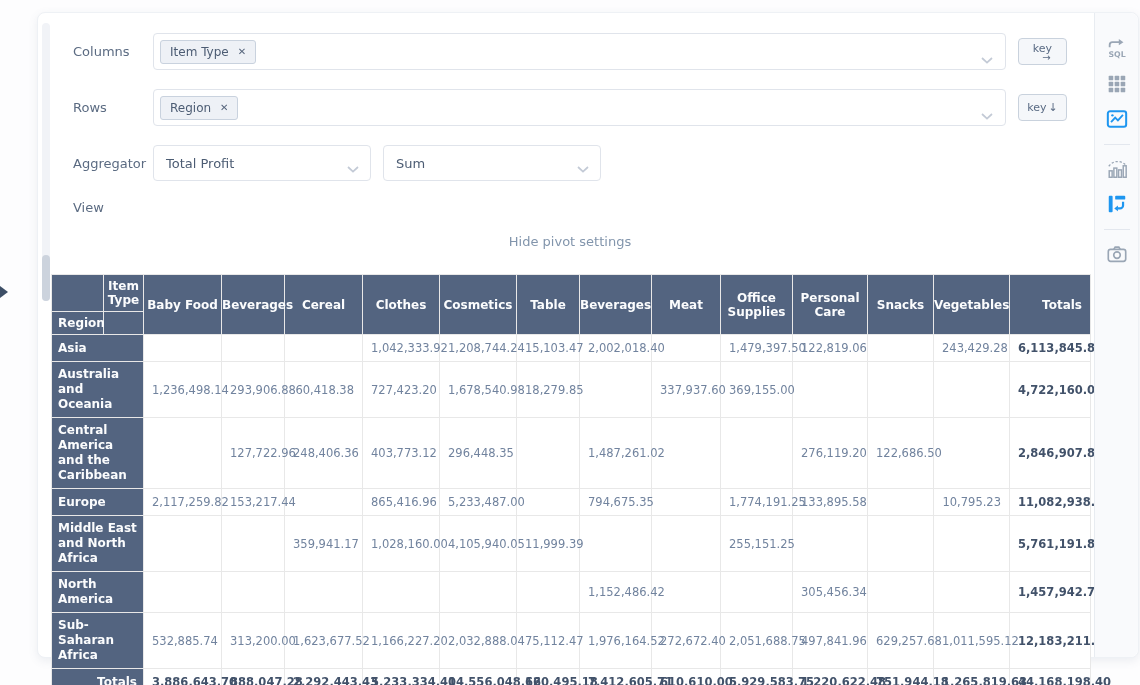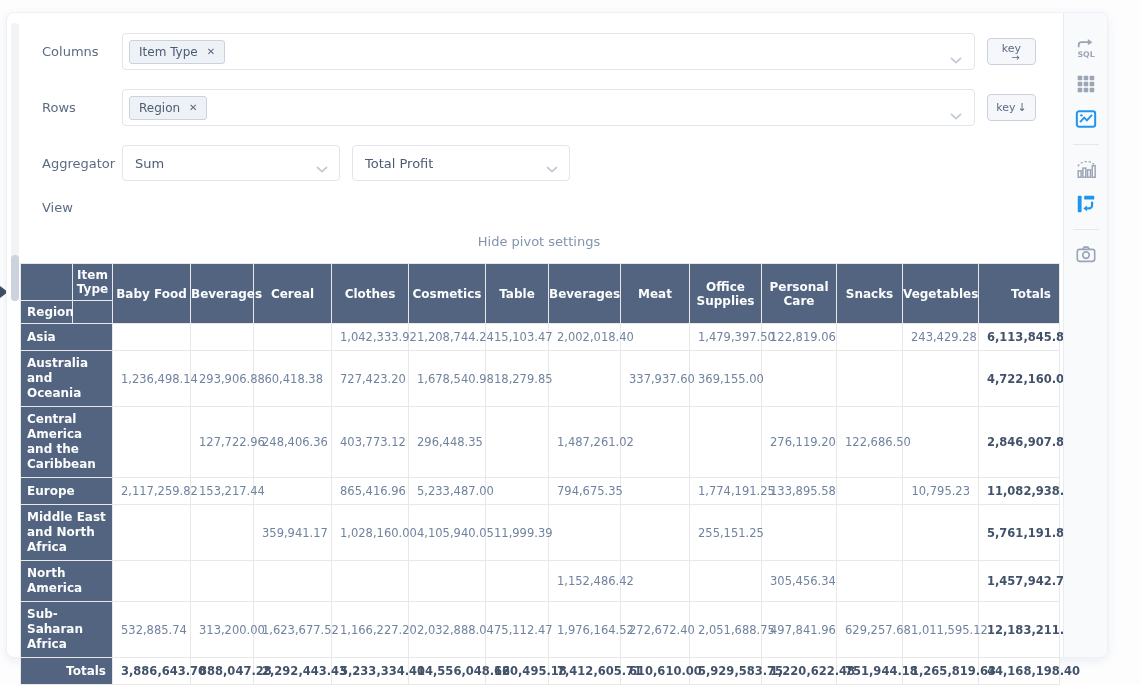--- a/index.html
+++ b/index.html
@@ -1,20 +1,20 @@
 <!DOCTYPE html>
 <html><head>
 <meta charset="utf-8">
 <style>
   * { box-sizing: border-box; margin: 0; padding: 0; }
   html,body { width:1140px; height:685px; background:#ffffff;
     font-family:"DejaVu Sans","Liberation Sans",sans-serif; }
   .page { position:relative; width:1140px; height:685px; background:#fdfdfe; overflow:hidden; }
 
-  .card { position:absolute; left:6px; top:12px; width:1102px; height:646px;
+  .card { position:absolute; left:37px; top:12px; width:1102px; height:646px;
     background:#ffffff; border:1px solid #eef1f5; border-radius:8px;
     box-shadow:0 3px 10px rgba(80,100,130,0.10); display:flex; }
 
   
   .left-scroll { position:absolute; left:4px; top:10px; width:8px; height:278px;
     background:#f1f3f7; border-radius:4px; }
   .left-scroll .thumb { position:absolute; left:0; bottom:0; width:8px; height:46px;
     background:#ccd3dd; border-radius:4px; }
 
   
@@ -40,21 +40,21 @@
   .keybtn.stack { flex-direction:column; line-height:9px; padding-top:2px; }
   .keybtn.stack .arr { font-size:10px; margin-left:8px; }
   .keybtn.inline .arr { font-size:11px; margin-left:2px; }
 
   .smallselect { width:218px; height:36px; border:1px solid #e0e4eb; border-radius:4px;
     background:#fff; display:flex; align-items:center; padding:0 26px 0 12px;
     position:relative; font-size:13px; color:#4c5c73; }
   .smallselect .chev { position:absolute; right:11px; top:15px; }
   .smallselect + .smallselect { margin-left:12px; }
 
-  .hide-link { text-align:center; font-size:13px; color:#8295ac; margin:6px 0 14px 0;
+  .hide-link { text-align:center; font-size:13px; color:#8295ac; margin:6px 0 25px 0;
     cursor:pointer; }
 
   
   .tablewrap { margin-left:-22px; }
   table.pvt { border-collapse:collapse; table-layout:fixed; width:1039px; font-size:11.5px; }
   table.pvt th, table.pvt td { border:1px solid #e8e8e8; }
   table.pvt th { background:#536480; color:#fbfcfd; font-weight:bold; font-size:12px; }
   th.colhdr { text-align:center; padding:6px 0; vertical-align:middle; }
   th.colhdr.right { text-align:right; padding-right:8px; }
   th.axis { text-align:center; padding:4px 2px; font-size:11.5px; }
@@ -121,29 +121,29 @@
         </div>
         <div class="keybtn inline">
           <span>key</span>
           <span class="arr">↓</span>
         </div>
       </div>
 
       <div class="ctl-row">
         <div class="ctl-label">Aggregator</div>
         <div class="smallselect">
-          <span>Sum</span>
+          <span>Total Profit</span>
           <span class="chev">
             <svg width="12" height="7" viewBox="0 0 12 7">
                 <polyline points="1,1 6,5.6 11,1" fill="none" stroke="#c3cad6" stroke-width="1.7"></polyline>
               </svg>
           </span>
         </div>
         <div class="smallselect">
-          <span>Total Profit</span>
+          <span>Sum</span>
           <span class="chev">
             <svg width="12" height="7" viewBox="0 0 12 7">
                 <polyline points="1,1 6,5.6 11,1" fill="none" stroke="#c3cad6" stroke-width="1.7"></polyline>
               </svg>
           </span>
         </div>
       </div>
 
       <div class="ctl-row">
         <div class="ctl-label">View</div>

